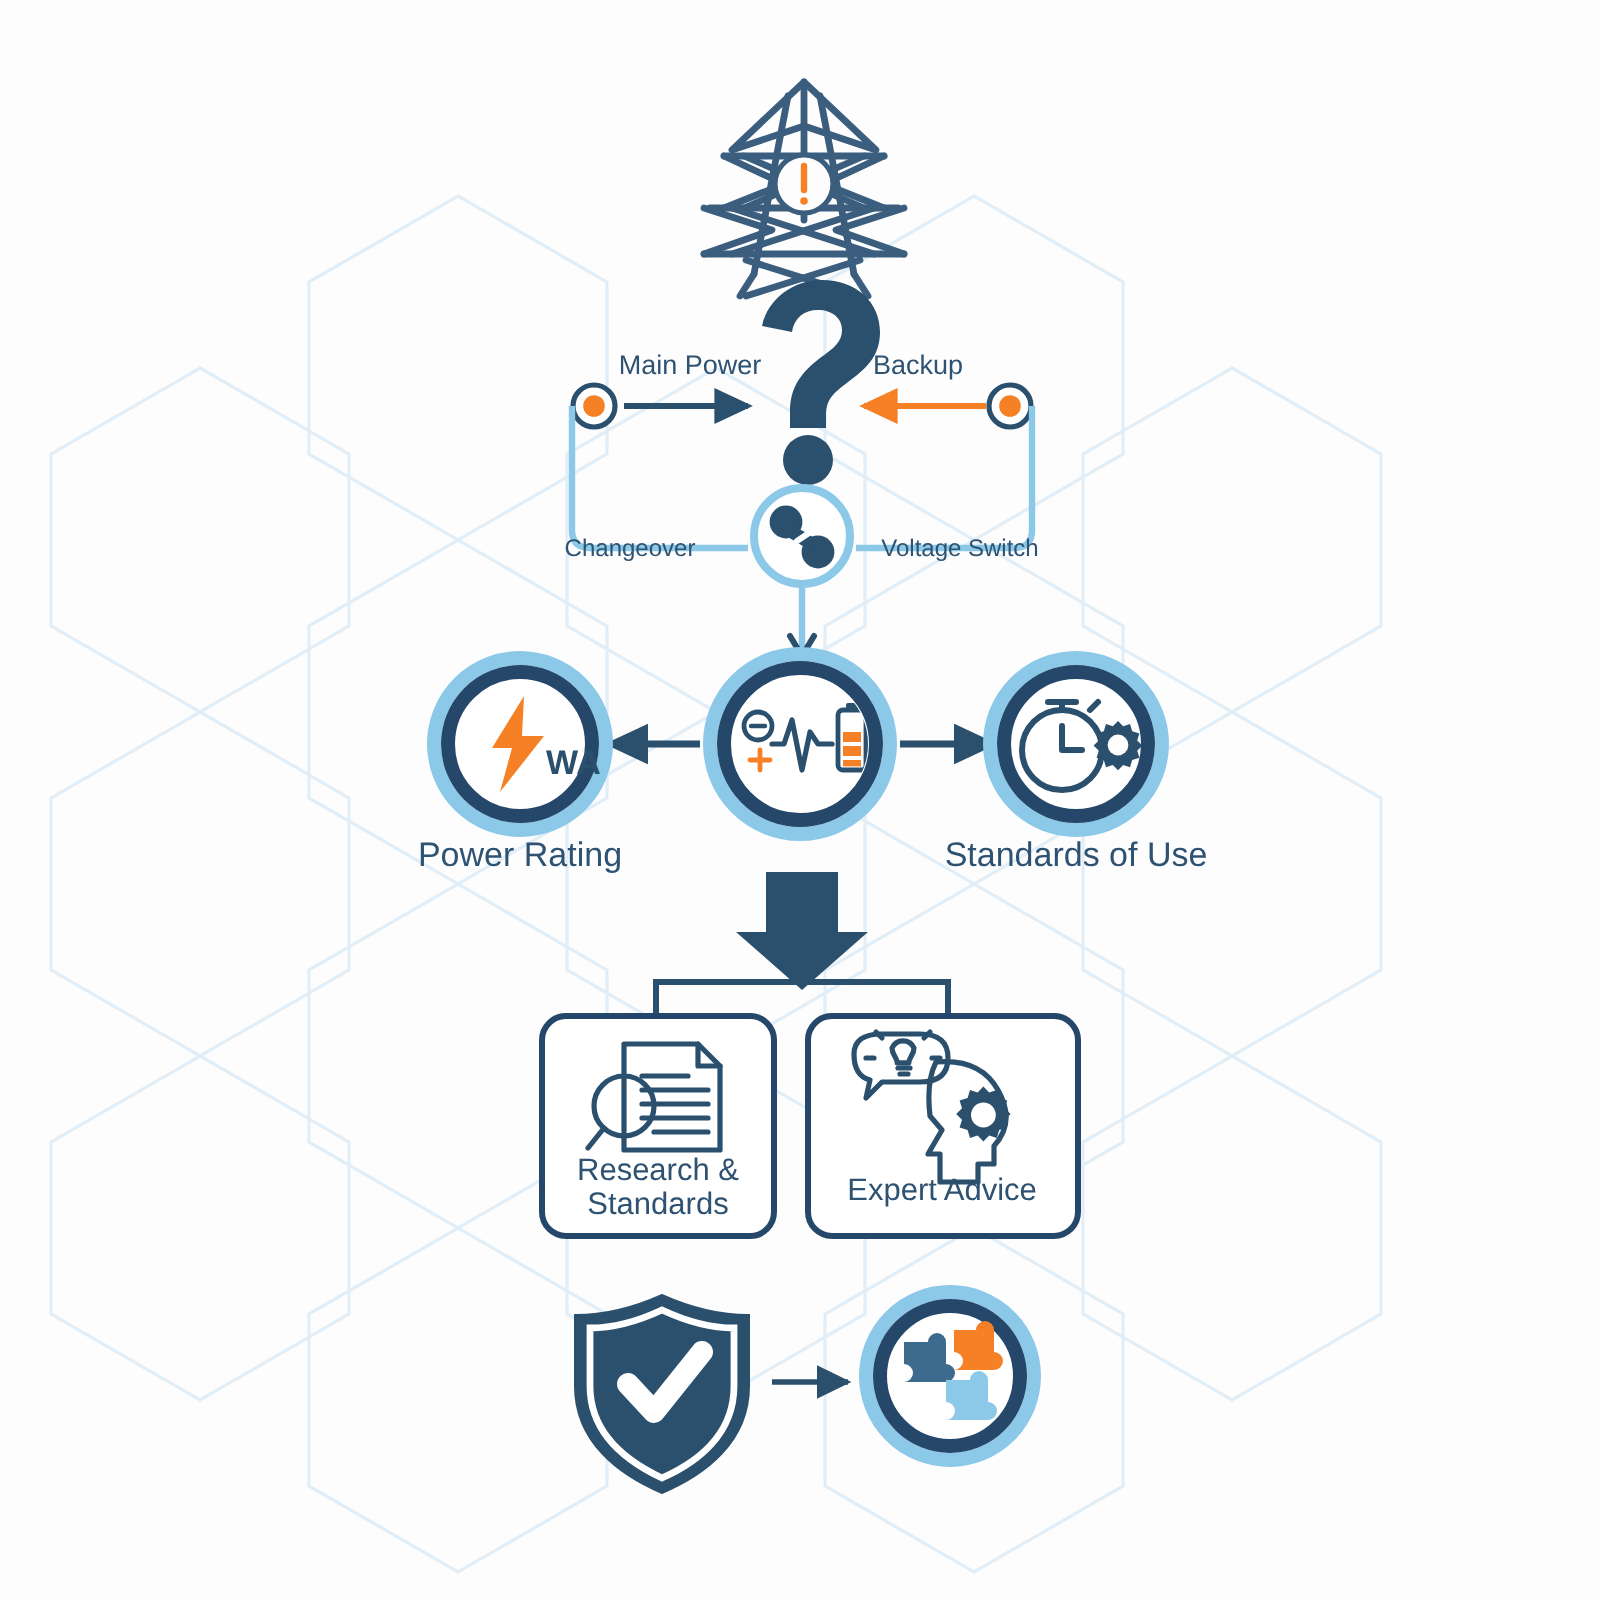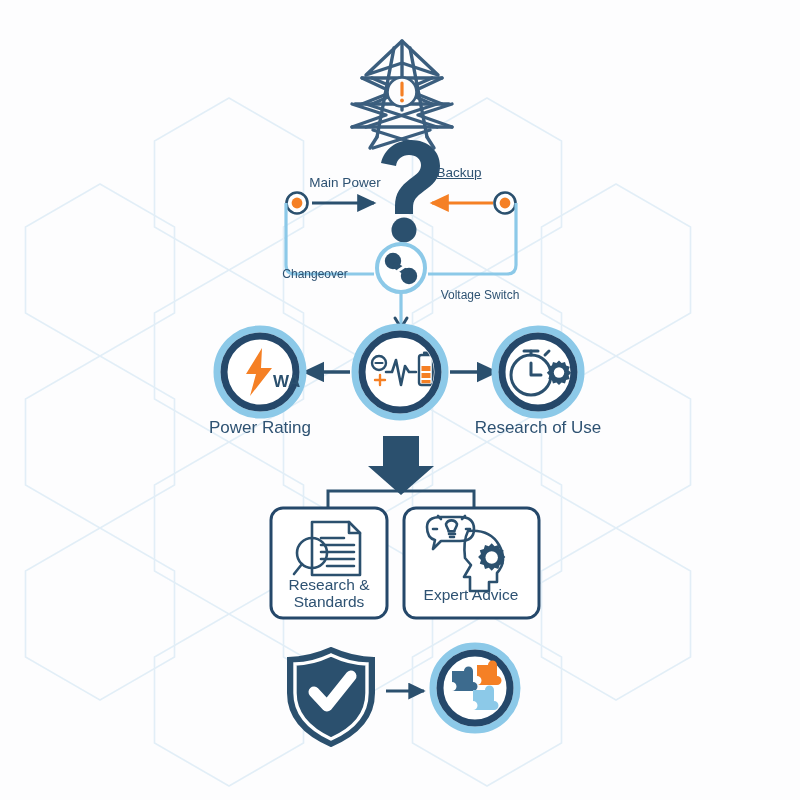--- a/index.html
+++ b/index.html
@@ -281,23 +281,23 @@
                  l-20,0 a4.5,4.5 0 1 0 0,-9 l0,-11 Z" fill="#f58025"></path>
 
         <path d="M473,690 l12,0 a4.5,4.5 0 1 1 9,0 l0,11 a4.5,4.5 0 1 1 0,9
                  l-21,0 a4.5,4.5 0 1 0 0,-9 l0,-11 Z" fill="#8cc9e8"></path>
       </g>
     </g>
   </svg>
 
   <div class="lbl lbl-small ctr" style="left:345px; top:175px;">Main Power</div>
 
-  <div class="lbl lbl-small ctr" style="left:459px; top:165px;text-decoration:underline;">Backup</div>
+  <div class="lbl lbl-small ctr" style="left:459px; top:175px;">Backup</div>
 
   <div class="lbl lbl-mid ctr" style="left:315px; top:267px;">Changeover</div>
 
-  <div class="lbl lbl-mid ctr" style="left:480px; top:267px;margin-top:21px;">Voltage Switch</div>
+  <div class="lbl lbl-mid ctr" style="left:480px; top:267px;">Voltage Switch</div>
 
   <div class="lbl lbl-node ctr" style="left:260px; top:418px;">Power Rating</div>
 
-  <div class="lbl lbl-node ctr" style="left:538px; top:418px;">Research of Use</div>
+  <div class="lbl lbl-node ctr" style="left:538px; top:418px;">Standards of Use</div>
 
 </div>
 
 </body></html>

